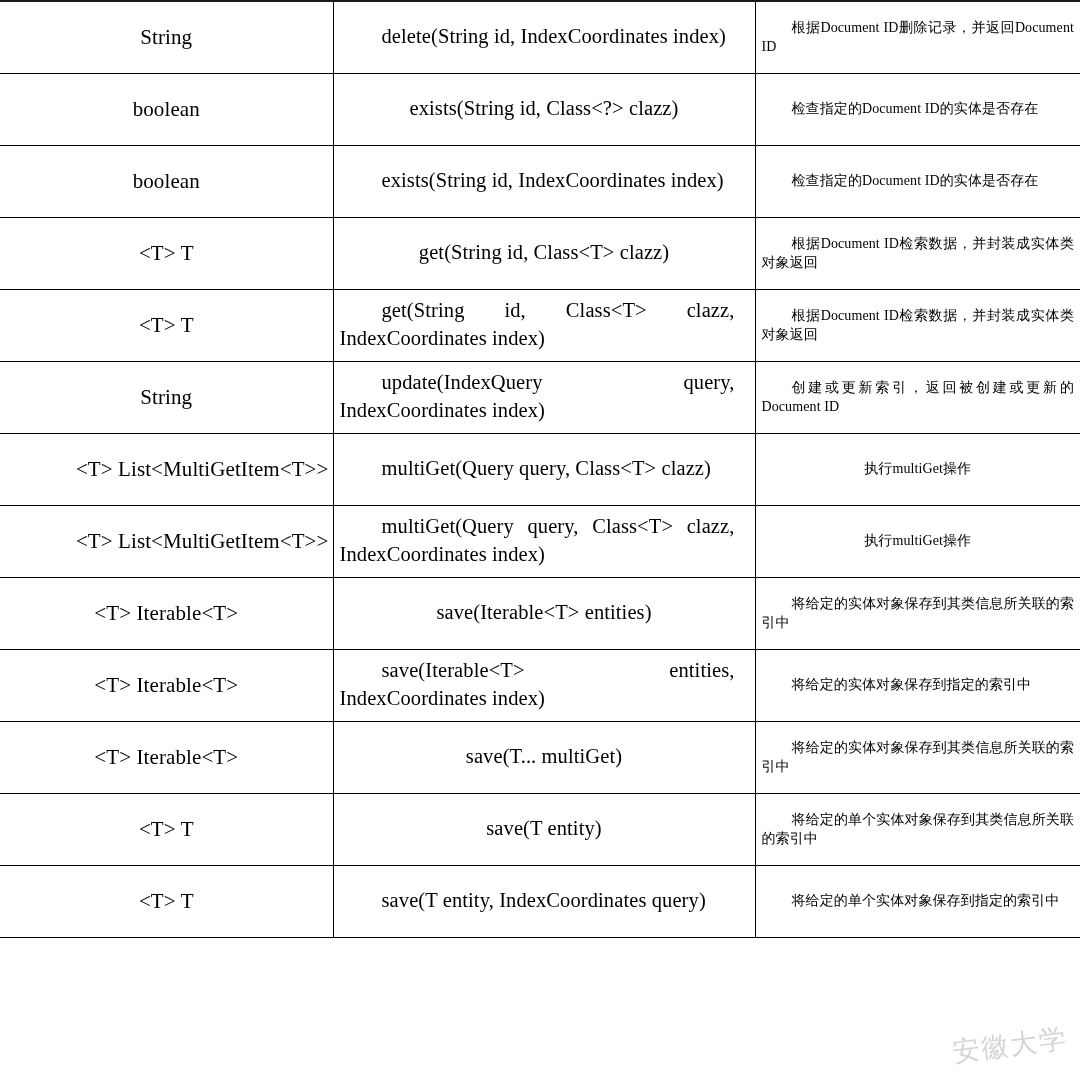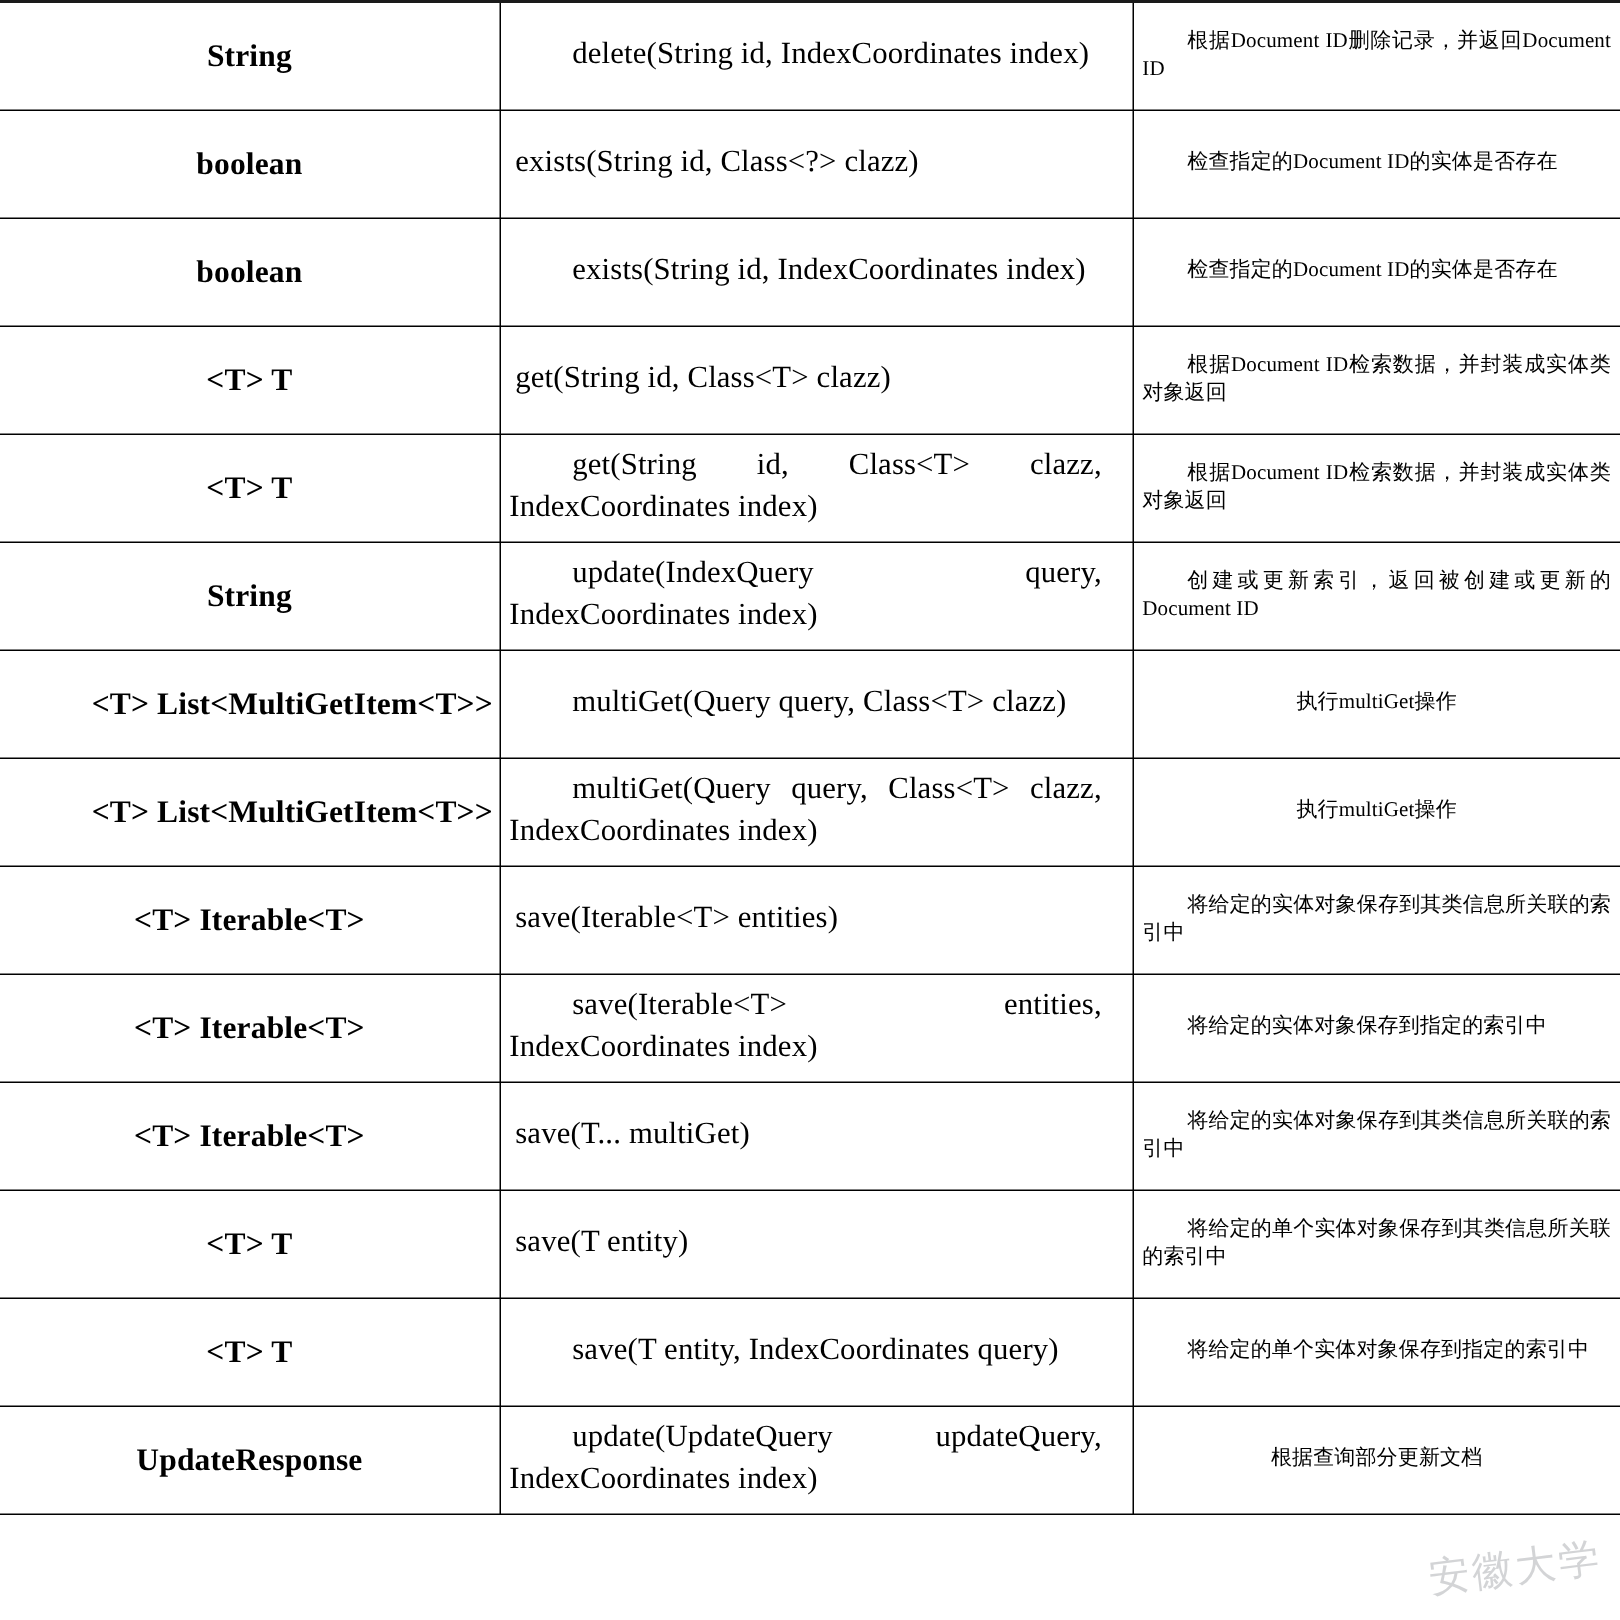--- a/index.html
+++ b/index.html
@@ -37,21 +37,20 @@
     border-left: none;
     border-right: none;
     padding: 0;
     vertical-align: middle;
     box-sizing: border-box;
   }
 
   
   .doc-table td.cell-type {
     border-right: 1.2px solid #000000;
-    font-weight: bold;
   }
   .doc-table td.cell-sig {
     border-right: 1.2px solid #000000;
   }
 
   .doc-table tr.row-top td {
     border-top: 2.2px solid #1a1a1a;
   }
   .doc-table tr.row-last td {
     border-bottom: 2.6px solid #111111;
@@ -71,21 +70,21 @@
     padding-left: 4px;
     padding-right: 4px;
   }
   .cell-type.two-line .cell-inner {
     text-align: right;
     line-height: 1.45;
   }
 
   
   .cell-sig .cell-inner {
-    text-align: left;
+    text-align: center;
     font-size: 20.5px;
     padding-left: 10px;
     padding-right: 10px;
   }
   .cell-sig.wrap .cell-inner {
     text-align: justify;
     text-align-last: left;
     text-indent: 42px;
     padding-left: 6px;
     padding-right: 20px;
@@ -267,27 +266,16 @@
         <td class="cell-type">
           <div class="cell-inner">&lt;T&gt; T</div>
         </td>
         <td class="cell-sig wrap">
           <div class="cell-inner">save(T entity, IndexCoordinates query)</div>
         </td>
         <td class="cell-desc wrap">
           <div class="cell-inner">将给定的单个实体对象保存到指定的索引中</div>
         </td>
       </tr>
-      <tr>
-        <td class="cell-type">
-          <div class="cell-inner">UpdateResponse</div>
-        </td>
-        <td class="cell-sig wrap">
-          <div class="cell-inner">update(UpdateQuery updateQuery, IndexCoordinates index)</div>
-        </td>
-        <td class="cell-desc">
-          <div class="cell-inner">根据查询部分更新文档</div>
-        </td>
-      </tr>
     </tbody>
 </table>
 
 <div class="watermark">安徽大学</div>
 
 </body></html>

